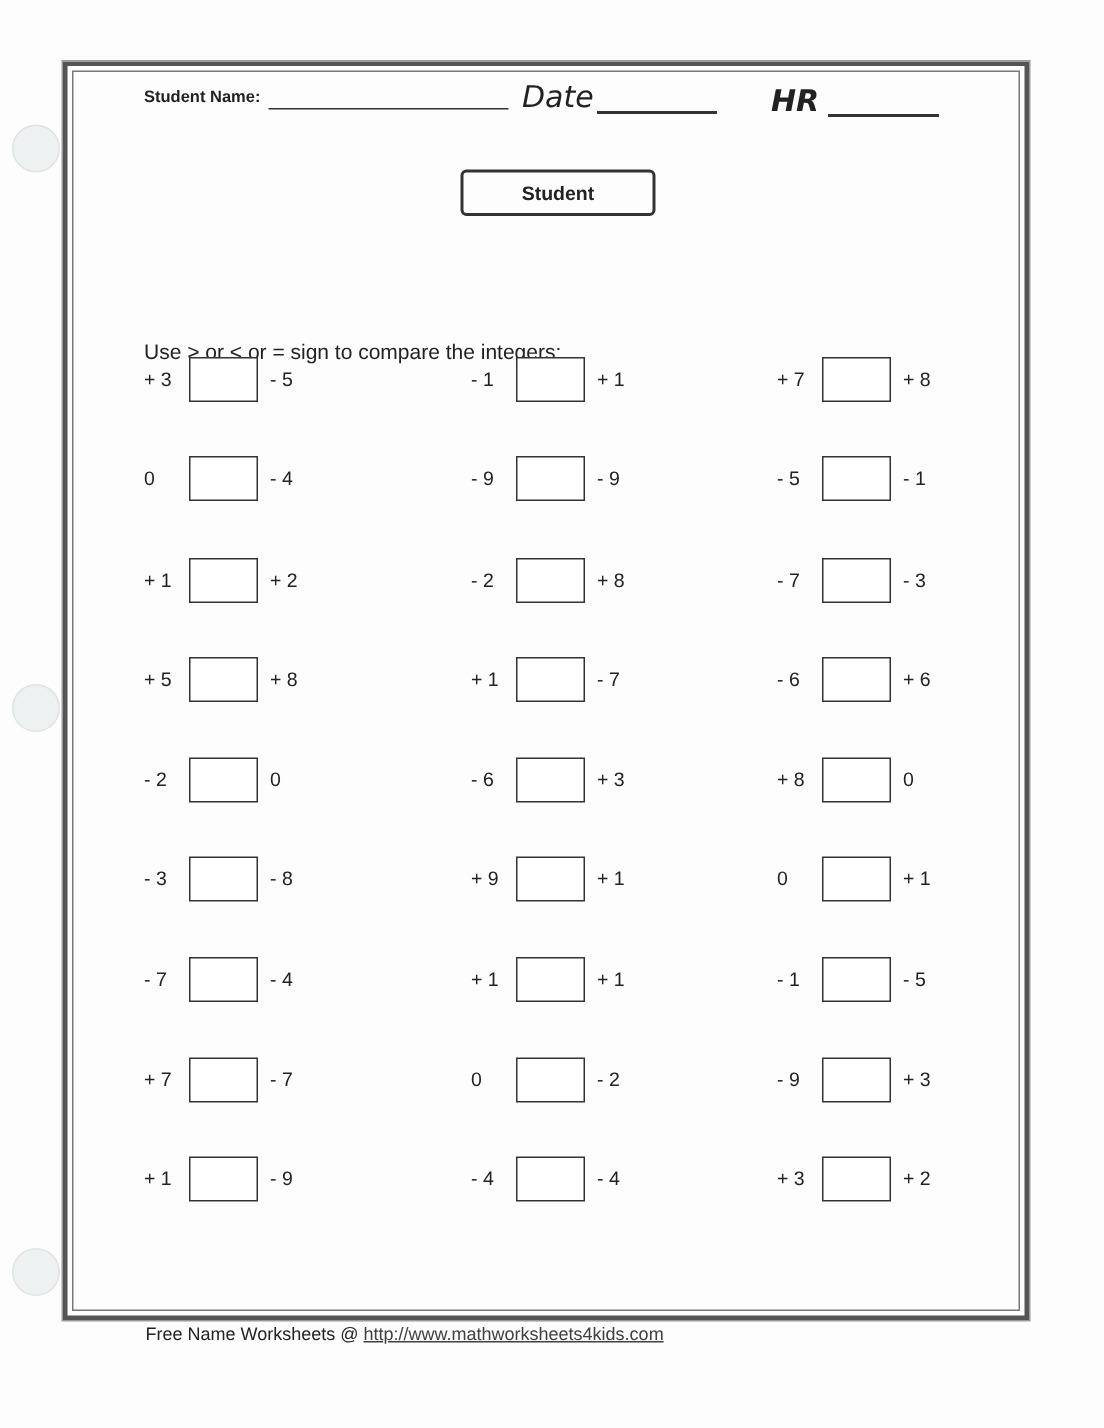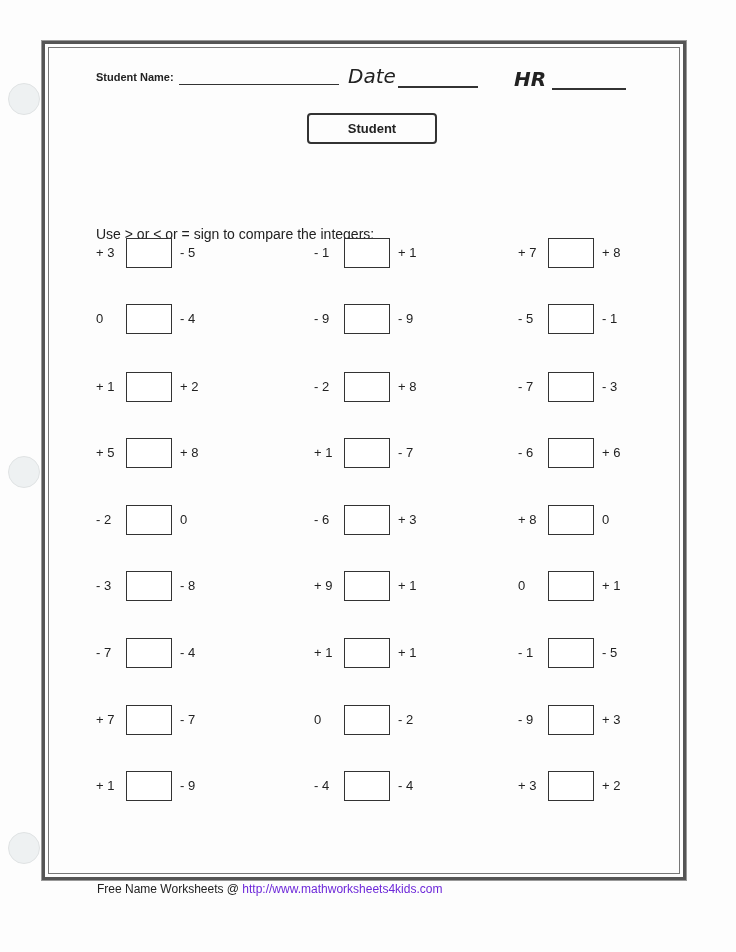--- a/index.html
+++ b/index.html
@@ -1,30 +1,30 @@
 <!DOCTYPE html>
 <html><head>
 <meta charset="utf-8">
 <style>
   html, body { margin:0; padding:0; }
   body { width:736px; height:952px; background:#fdfdfd; position:relative; overflow:hidden; font-family:"Liberation Sans", sans-serif; color:#222; }
   .hole { position:absolute; left:8px; width:30px; height:30px; border-radius:50%; background:#eef1f2; border:1px solid #e0e3e4; }
   .frame { position:absolute; left:42px; top:41px; width:638px; height:833px; border:3px solid #555; outline:1px solid #999; }
   .frame-inner { position:absolute; left:3px; top:3px; right:3px; bottom:3px; border:1px solid #777; }
-  .header { position:absolute; top:68px; left:96px; width:540px; height:30px; }
+  .header { position:absolute; top:56px; left:96px; width:540px; height:30px; }
   .lbl-name { position:absolute; left:0; top:3px; font-size:11px; font-weight:bold; }
   .line { position:absolute; border-bottom:1px solid #333; }
   .hand { position:absolute; font-family:"DejaVu Sans", sans-serif; font-size:20px; color:#222; font-style:italic; }
   .title-box { position:absolute; left:307px; top:113px; width:126px; height:27px; border:2px solid #333; border-radius:4px; text-align:center; line-height:27px; font-size:13px; font-weight:bold; }
   .instr { position:absolute; left:96px; top:178px; font-size:14px;margin-top:48px; }
   .prob { position:absolute; height:32px; }
   .num { position:absolute; top:7px; font-size:13px; white-space:pre; }
   .box { position:absolute; top:0; width:44px; height:28px; border:1.5px solid #333; background:#fff; }
   .footer { position:absolute; left:97px; top:882px; font-size:12px; }
-  .footer a { color:#6d28d9; }
+  .footer a { color:#404040; text-decoration:underline; }
 </style>
 </head>
 <body>
 
 <div class="hole" style="top:83px"></div>
 <div class="hole" style="top:456px"></div>
 <div class="hole" style="top:832px"></div>
 
 <div class="frame">
     <div class="frame-inner"></div>

